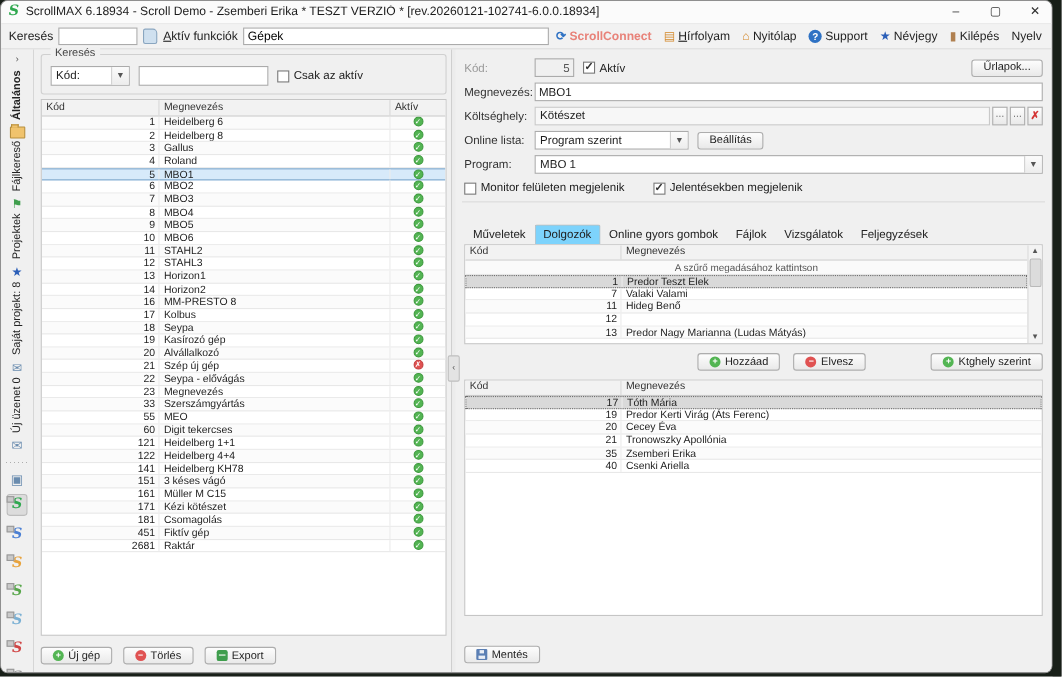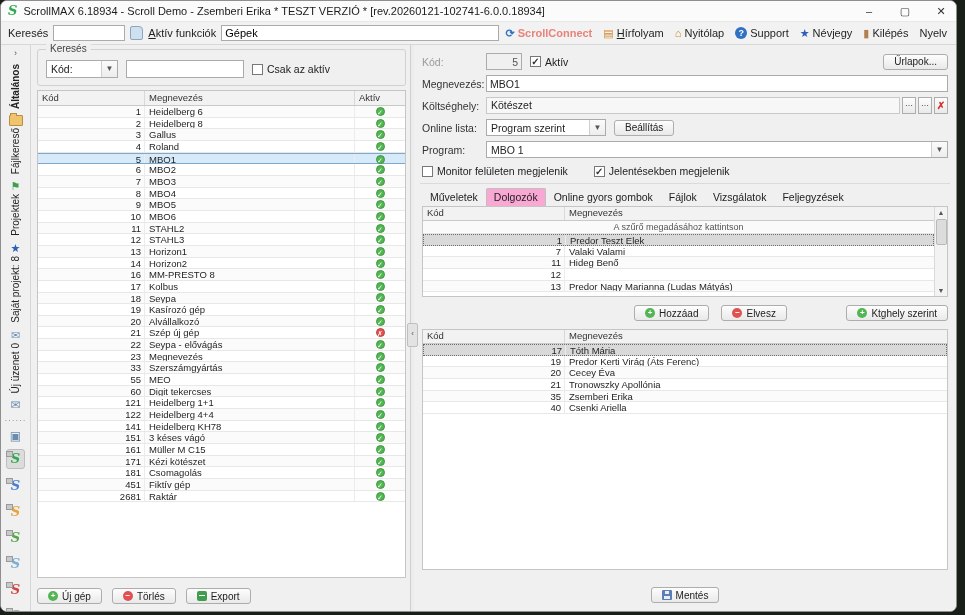--- a/index.html
+++ b/index.html
@@ -103,30 +103,30 @@
   .flabel.dis{color:#9a9a9a;}
   .finput{height:17px;border:1px solid #ababab;background:#fff;box-sizing:border-box;font-size:10.5px;padding:0 3px;font-family:"Liberation Sans",sans-serif;color:#1e1e1e;}
   .finput.code{width:36px;text-align:right;background:#f0f0f0;color:#555;}
   .finput.wide{flex:1;}
   .flat-field{flex:1;height:17px;border:1px solid #c9c9c9;background:#f7f7f7;box-sizing:border-box;font-size:10.5px;padding:1px 4px;color:#1e1e1e;}
   .sq-btn{width:14px;height:17px;border:1px solid #adadad;background:linear-gradient(#fdfdfd,#e9e9e9);font-size:8px;line-height:15px;text-align:center;color:#444;box-sizing:border-box;margin-left:2px;}
   .sq-btn.redx{color:#d43535;font-weight:bold;font-size:10px;}
   .fsel{display:flex;height:17px;border:1px solid #ababab;background:#fff;box-sizing:border-box;font-size:10.5px;align-items:center;}
   .fsel .sval{flex:1;padding:0 4px;color:#1e1e1e;white-space:nowrap;overflow:hidden;}
   .fsel .sarr{width:15px;height:100%;border-left:1px solid #cfcfcf;background:linear-gradient(#fbfbfb,#ededed);text-align:center;font-size:8px;line-height:15px;color:#555;}
-  .fsel.online{width:120px;}
+  .fsel.online{width:140px;}
   .fsel.prog{flex:1;}
   .gap8{width:8px;flex:none;}
   .chk-row{display:flex;gap:26px;margin:2px 0 6px;flex:none;}
   .hsep{border-top:1px solid #dadada;margin:0 -2px 0;flex:none;}
 
   
-  .tabstrip{display:flex;align-items:flex-end;height:18px;margin-top:4px;flex:none;}
+  .tabstrip{display:flex;align-items:flex-end;height:18px;margin-top:20px;flex:none;}
   .tab{font-size:10.5px;color:#222;padding:2px 7px 3px;border:1px solid transparent;border-bottom:none;white-space:nowrap;}
-  .tab.active{background:#f9a8d4;border-color:#bfbfbf;border-radius:2px 2px 0 0;position:relative;top:0;}
+  .tab.active{background:#7dd3fc;border-color:#bfbfbf;border-radius:2px 2px 0 0;position:relative;top:0;}
 
   
   .wframe{border:1px solid #c5c5c5;background:#fff;position:relative;overflow:hidden;flex:none;}
   .wframe.upper{height:89px;}
   .wframe.lower{flex:1;margin-top:4px;}
   .wthead{display:flex;height:13px;background:#f2f2f2;border-bottom:1px solid #c9c9c9;font-size:9.5px;color:#333;}
   .wthead span{box-sizing:border-box;padding:0 4px;border-right:1px solid #d8d8d8;}
   .wh-code{width:142px;}
   .wh-name{flex:1;border-right:none !important;}
   .filter-row{height:12px;line-height:12px;text-align:center;font-size:9px;color:#555;background:#fafafa;border-bottom:1px solid #e6e6e6;}
@@ -139,21 +139,21 @@
   .vscroll{position:absolute;top:0;right:0;bottom:0;width:13px;background:#f3f3f3;border-left:1px solid #d9d9d9;display:flex;flex-direction:column;align-items:center;box-sizing:border-box;}
   .sb-arr{width:13px;height:11px;font-size:7px;line-height:11px;text-align:center;color:#555;}
   .sb-thumb{width:9px;height:24px;background:#dcdcdc;border:1px solid #b9b9b9;border-radius:2px;margin-top:1px;}
   .sb-fill{flex:1;}
 
   .transfer-row{display:flex;align-items:center;height:24px;margin-top:4px;flex:none;}
   .transfer-row .spacer-l{width:212px;flex:none;}
   .transfer-row .gap{width:12px;flex:none;}
   .transfer-row .push{flex:1;}
 
-  .save-row{height:26px;display:flex;align-items:center;justify-content:center;padding-top:12px;flex:none;}
+  .save-row{height:26px;display:flex;align-items:center;justify-content:flex-start;padding-top:22px;flex:none;}
 
   
   .edge-right{position:absolute;top:0;right:0;width:8px;height:615px;background:#181f18;}
 </style>
 </head>
 <body>
 
 <div class="window">
 
   <div class="titlebar">

